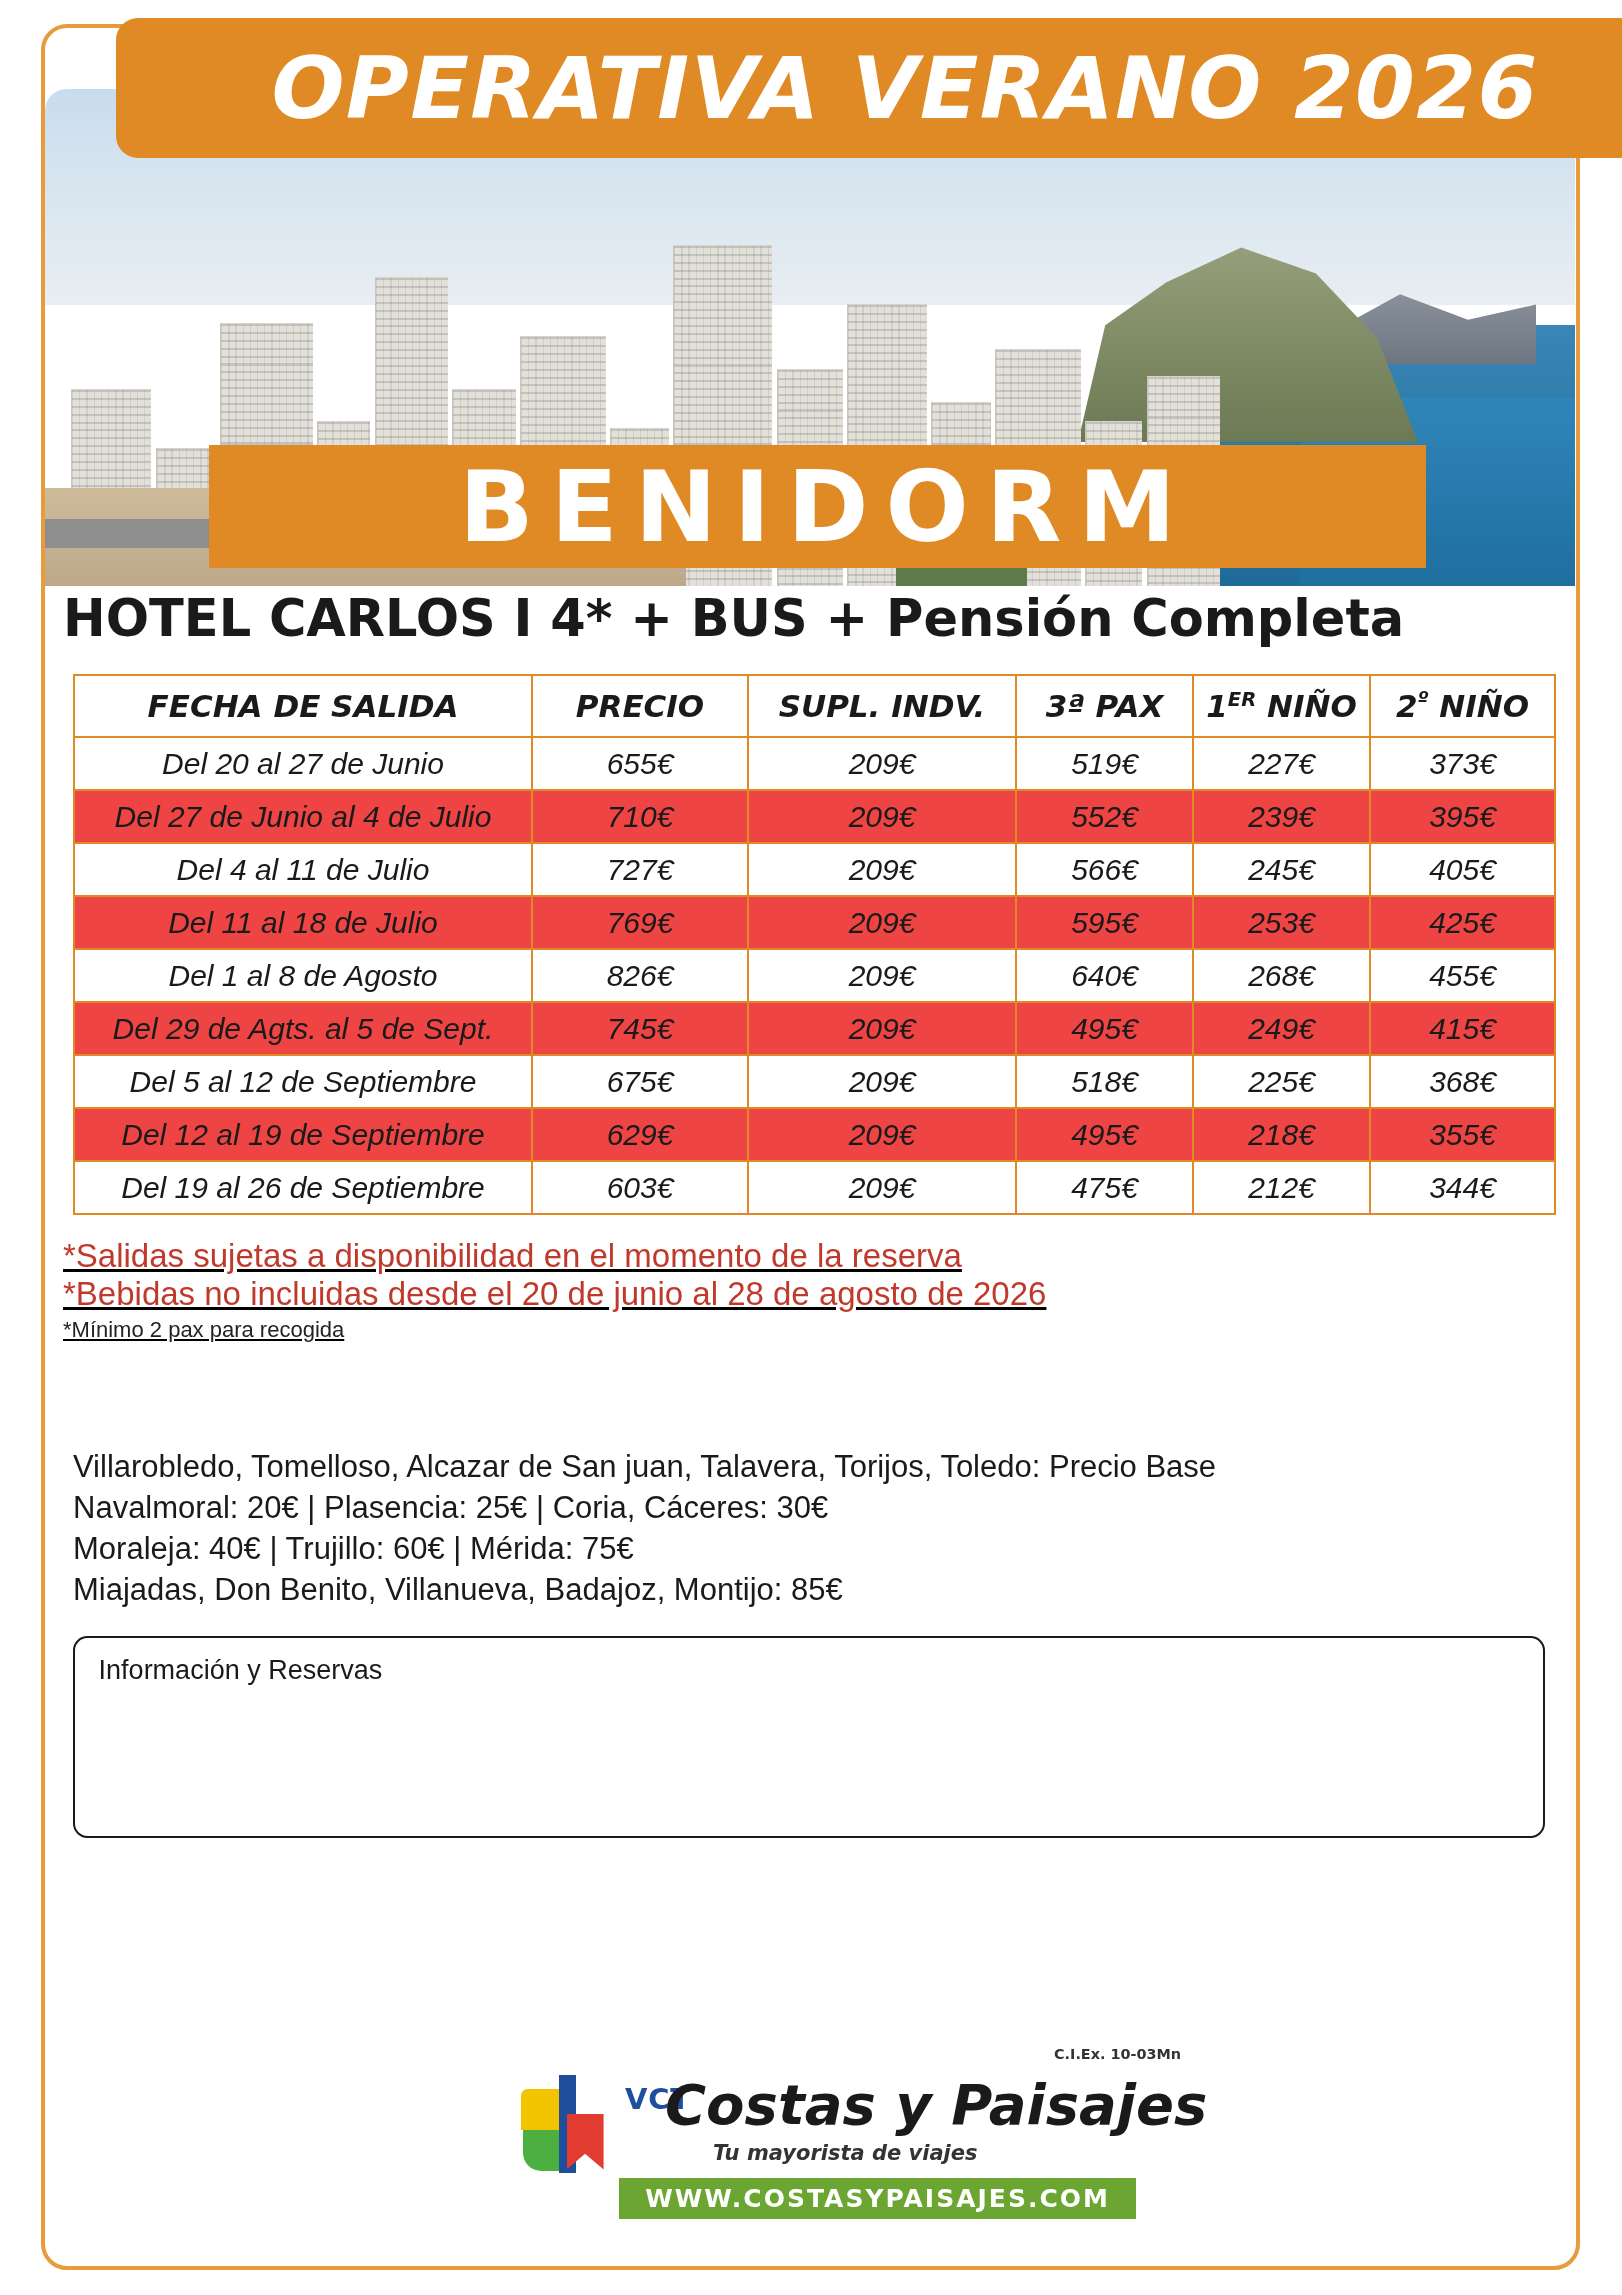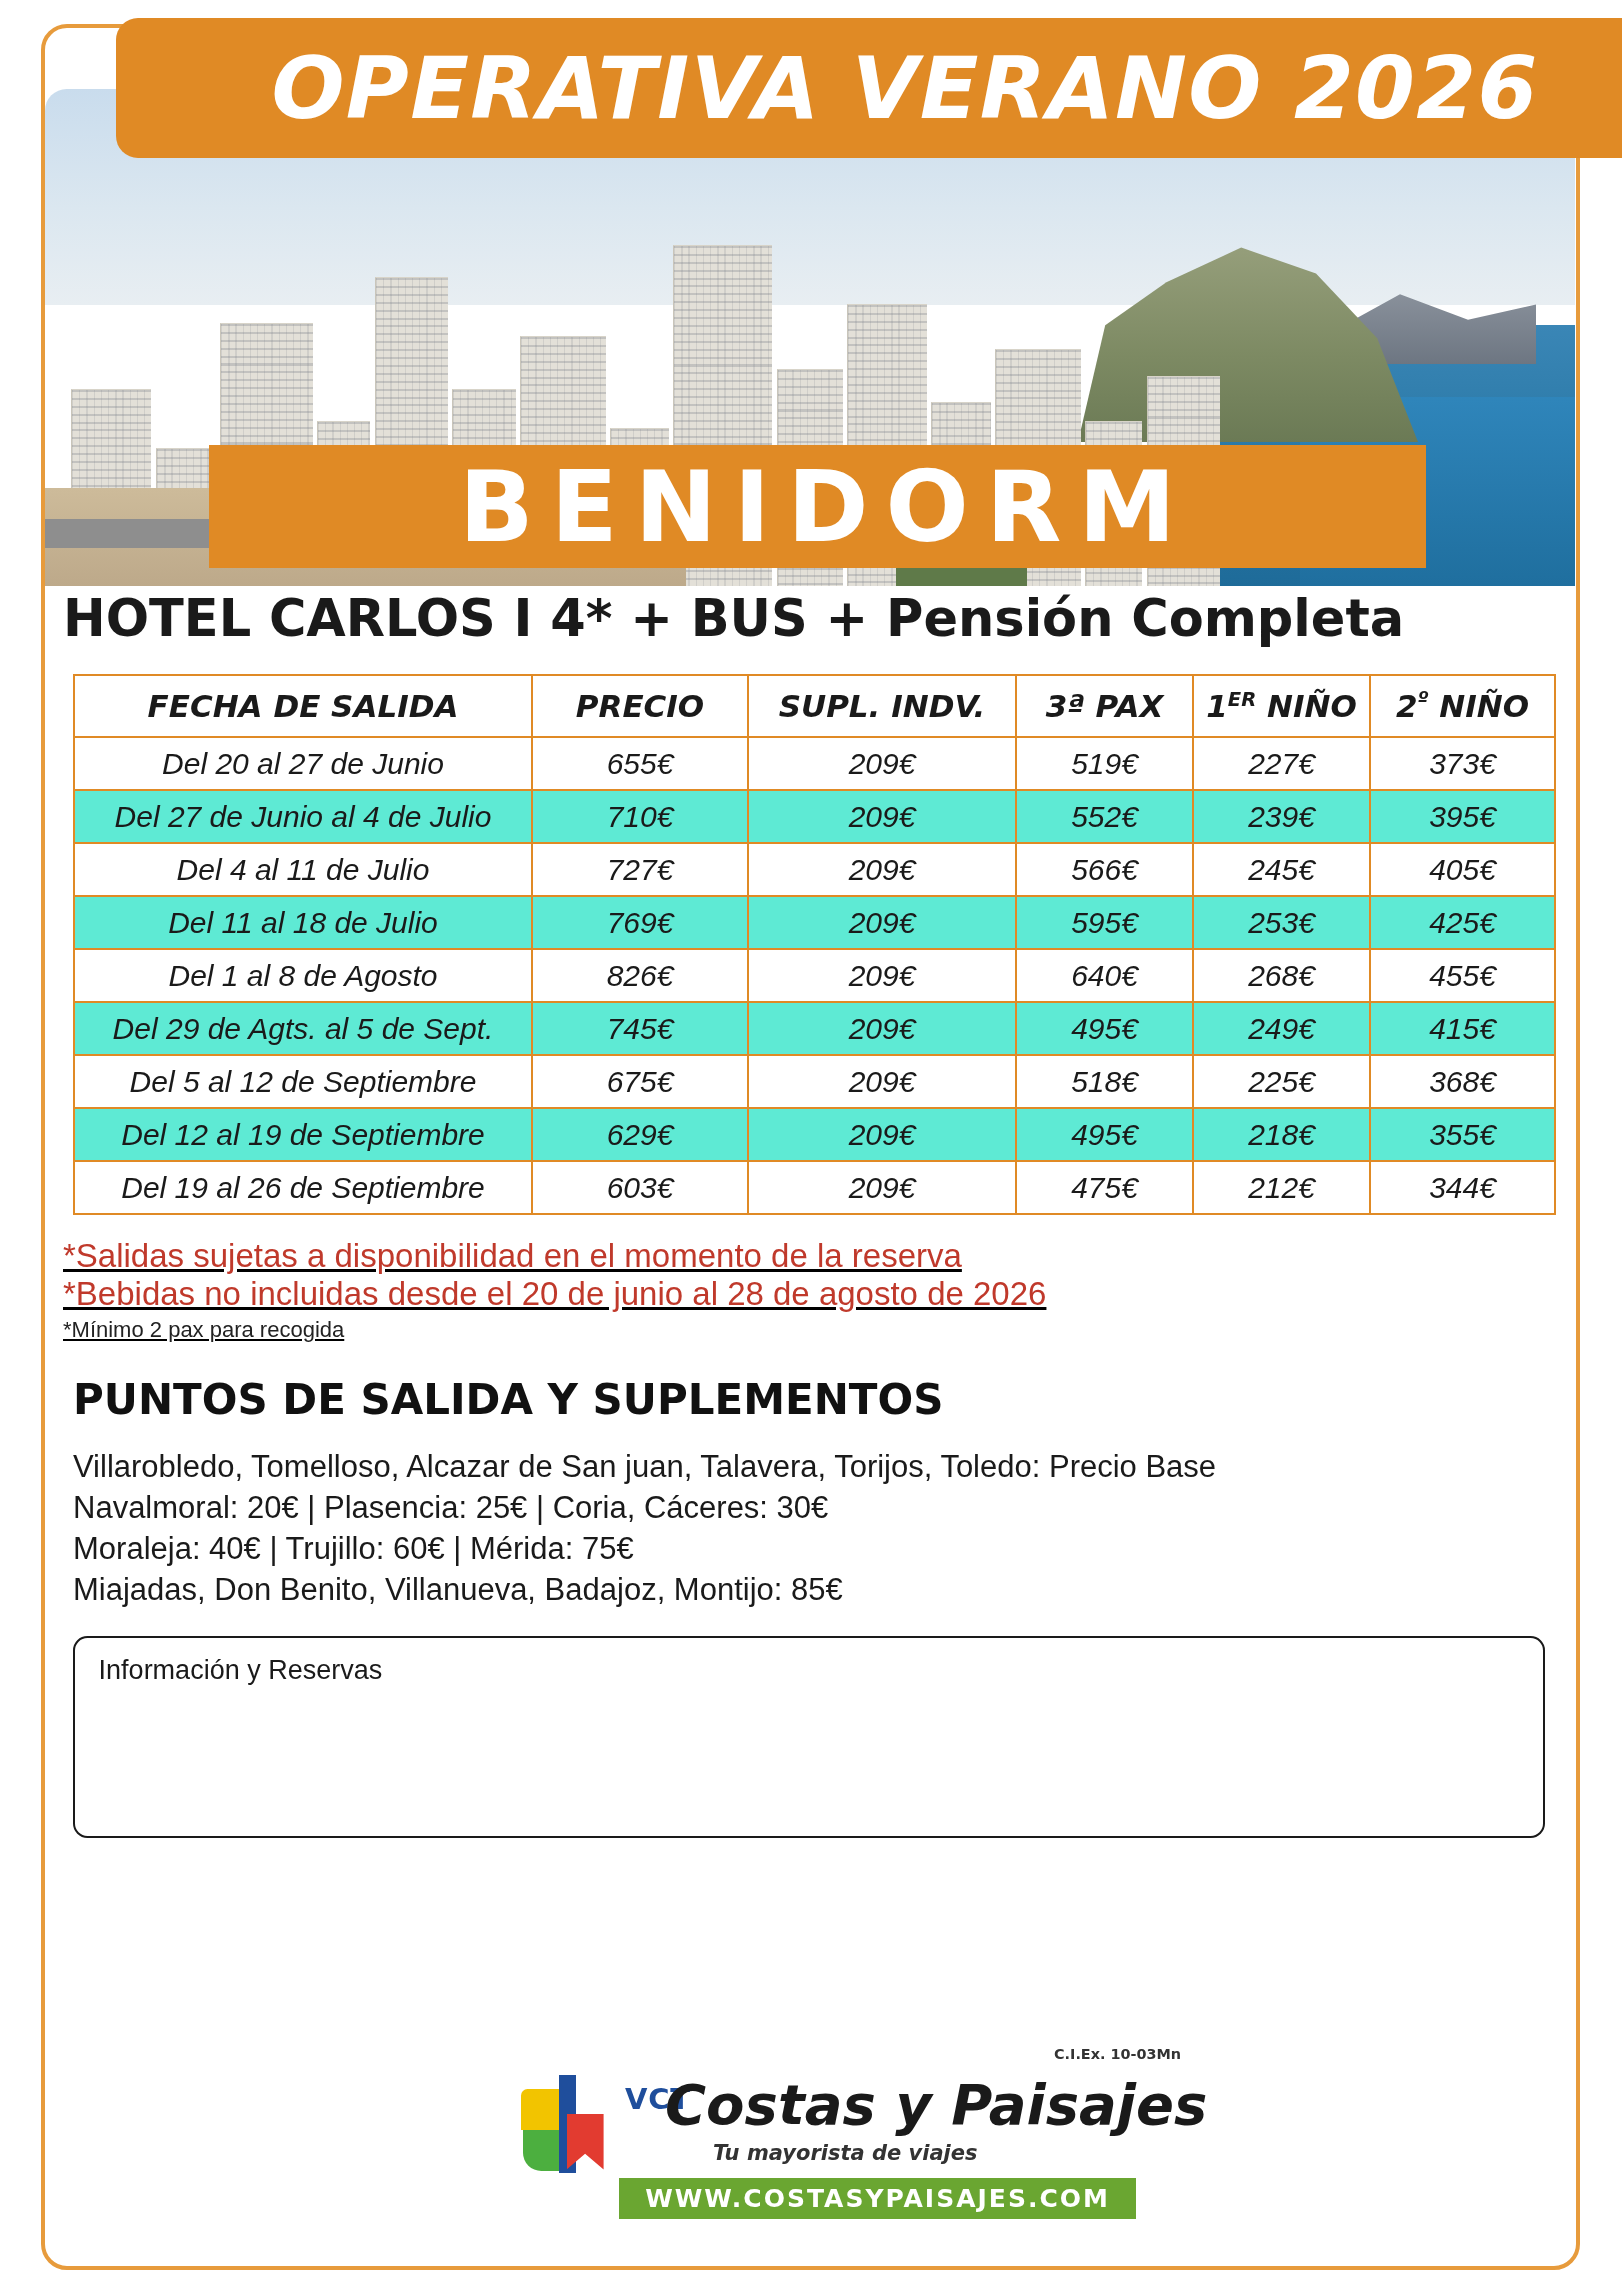--- a/index.html
+++ b/index.html
@@ -179,21 +179,21 @@
     height: 51px;
     padding: 0;
   }
   table.rates th {
     font-family: "DejaVu Sans", sans-serif;
     font-weight: bold;
     font-size: 31px;
     height: 60px;
   }
   table.rates th sup { font-size: 19.6px; }
-  tr.alt td { background: #5eead4; }
+  tr.alt td { background: #ef4444; }
   col.c0 { width: 458px; }
   col.c1 { width: 216px; }
   col.c2 { width: 268px; }
   col.c3 { width: 177px; }
   col.c4 { width: 177px; }
   col.c5 { width: 185px; }
 
   
   .notes {
     position: absolute;
@@ -494,21 +494,20 @@
       </tbody>
     </table>
   </div>
 
   <div class="notes">
     <div class="note-red">*Salidas sujetas a disponibilidad en el momento de la reserva</div>
     <div class="note-red">*Bebidas no incluidas desde el 20 de junio al 28 de agosto de 2026</div>
     <div class="note-small">*Mínimo 2 pax para recogida</div>
   </div>
 
-  <div class="dep-title">PUNTOS DE SALIDA Y SUPLEMENTOS</div>
   <div class="dep-list">
     <div>Villarobledo, Tomelloso,  Alcazar de San juan, Talavera, Torijos, Toledo: Precio Base</div>
     <div>Navalmoral: 20€ | Plasencia: 25€ | Coria, Cáceres: 30€</div>
     <div>Moraleja:  40€ | Trujillo: 60€ | Mérida: 75€</div>
     <div>Miajadas, Don Benito, Villanueva, Badajoz, Montijo: 85€</div>
   </div>
 
   <div class="info-box">
     <div class="lbl">Información y Reservas</div>
   </div>

